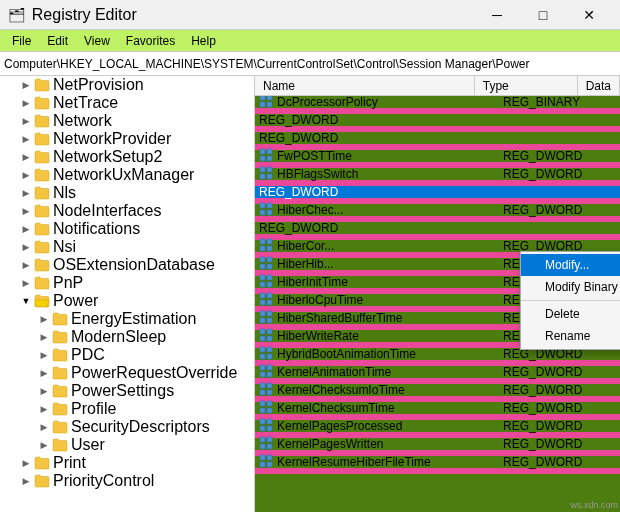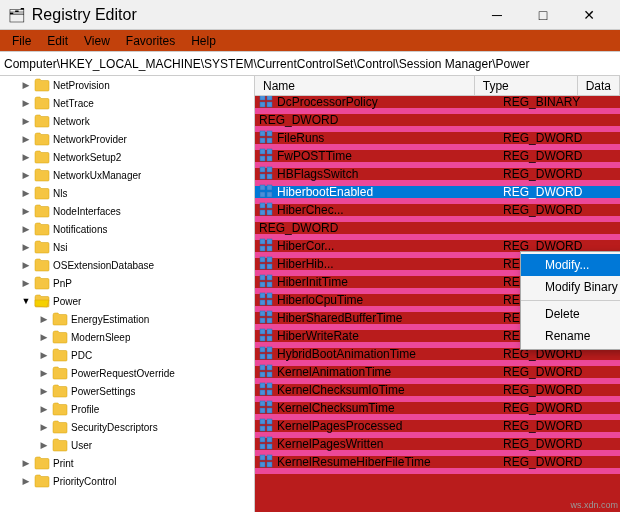--- a/index.html
+++ b/index.html
@@ -29,21 +29,21 @@
       font-size: 14px;
       cursor: pointer;
       display: flex;
       align-items: center;
       justify-content: center;
       color: #000;
     }
     
     #menubar {
       height: 22px;
-      background: #c2410c;
+      background: #bef264;
       display: flex;
       align-items: center;
       border-bottom: 1px solid #ccc;
       padding: 0 4px;
     }
     .menu-item {
       padding: 2px 8px;
       cursor: pointer;
       color: #000;
     }
@@ -95,30 +95,30 @@
     .tree-folder-icon {
       width: 16px;
       height: 16px;
       margin-right: 3px;
       flex-shrink: 0;
       display: flex;
       align-items: center;
       justify-content: center;
     }
     .tree-label {
-      font-size: 10px;
+      font-size: 16px;
       overflow: hidden;
       text-overflow: ellipsis;
     }
     
     #right-pane {
       flex: 1;
       overflow-y: auto;
       overflow-x: hidden;
-      background: #b91c1c;
+      background: #4d7c0f;
       position: relative;
     }
     
     #col-headers {
       display: flex;
       background: #f5f5f5;
       border-bottom: 1px solid #ccc;
       height: 20px;
       align-items: center;
       position: sticky;
@@ -476,29 +476,20 @@
             <span>DcProcessorPolicy</span>
           </div>
           <div class="reg-cell reg-type-cell">REG_BINARY</div>
           <div class="reg-cell reg-data-cell"></div>
         </div>
         <div class="reg-row">
           <div class="reg-cell reg-type-cell">REG_DWORD</div>
           <div class="reg-cell reg-data-cell"></div>
         </div>
         <div class="reg-row">
-          <div class="reg-cell reg-name-cell">
-            <span class="reg-icon"><svg width="14" height="14" viewBox="0 0 14 14" xmlns="http://www.w3.org/2000/svg">
-    <rect x="1" y="1" width="5" height="5" fill="#4a90d9" stroke="#2a6ab9" stroke-width="0.5"></rect>
-    <rect x="8" y="1" width="5" height="5" fill="#4a90d9" stroke="#2a6ab9" stroke-width="0.5"></rect>
-    <rect x="1" y="8" width="5" height="5" fill="#4a90d9" stroke="#2a6ab9" stroke-width="0.5"></rect>
-    <rect x="8" y="8" width="5" height="5" fill="#4a90d9" stroke="#2a6ab9" stroke-width="0.5"></rect>
-  </svg></span>
-            <span>FileRuns</span>
-          </div>
           <div class="reg-cell reg-type-cell">REG_DWORD</div>
           <div class="reg-cell reg-data-cell"></div>
         </div>
         <div class="reg-row">
           <div class="reg-cell reg-name-cell">
             <span class="reg-icon"><svg width="14" height="14" viewBox="0 0 14 14" xmlns="http://www.w3.org/2000/svg">
     <rect x="1" y="1" width="5" height="5" fill="#4a90d9" stroke="#2a6ab9" stroke-width="0.5"></rect>
     <rect x="8" y="1" width="5" height="5" fill="#4a90d9" stroke="#2a6ab9" stroke-width="0.5"></rect>
     <rect x="1" y="8" width="5" height="5" fill="#4a90d9" stroke="#2a6ab9" stroke-width="0.5"></rect>
     <rect x="8" y="8" width="5" height="5" fill="#4a90d9" stroke="#2a6ab9" stroke-width="0.5"></rect>
@@ -515,29 +506,20 @@
     <rect x="8" y="1" width="5" height="5" fill="#4a90d9" stroke="#2a6ab9" stroke-width="0.5"></rect>
     <rect x="1" y="8" width="5" height="5" fill="#4a90d9" stroke="#2a6ab9" stroke-width="0.5"></rect>
     <rect x="8" y="8" width="5" height="5" fill="#4a90d9" stroke="#2a6ab9" stroke-width="0.5"></rect>
   </svg></span>
             <span>HBFlagsSwitch</span>
           </div>
           <div class="reg-cell reg-type-cell">REG_DWORD</div>
           <div class="reg-cell reg-data-cell"></div>
         </div>
         <div class="reg-row selected">
-          <div class="reg-cell reg-name-cell">
-            <span class="reg-icon"><svg width="14" height="14" viewBox="0 0 14 14" xmlns="http://www.w3.org/2000/svg">
-    <rect x="1" y="1" width="5" height="5" fill="#4a90d9" stroke="#2a6ab9" stroke-width="0.5"></rect>
-    <rect x="8" y="1" width="5" height="5" fill="#4a90d9" stroke="#2a6ab9" stroke-width="0.5"></rect>
-    <rect x="1" y="8" width="5" height="5" fill="#4a90d9" stroke="#2a6ab9" stroke-width="0.5"></rect>
-    <rect x="8" y="8" width="5" height="5" fill="#4a90d9" stroke="#2a6ab9" stroke-width="0.5"></rect>
-  </svg></span>
-            <span>HiberbootEnabled</span>
-          </div>
           <div class="reg-cell reg-type-cell">REG_DWORD</div>
           <div class="reg-cell reg-data-cell"></div>
         </div>
         <div class="reg-row">
           <div class="reg-cell reg-name-cell">
             <span class="reg-icon"><svg width="14" height="14" viewBox="0 0 14 14" xmlns="http://www.w3.org/2000/svg">
     <rect x="1" y="1" width="5" height="5" fill="#4a90d9" stroke="#2a6ab9" stroke-width="0.5"></rect>
     <rect x="8" y="1" width="5" height="5" fill="#4a90d9" stroke="#2a6ab9" stroke-width="0.5"></rect>
     <rect x="1" y="8" width="5" height="5" fill="#4a90d9" stroke="#2a6ab9" stroke-width="0.5"></rect>
     <rect x="8" y="8" width="5" height="5" fill="#4a90d9" stroke="#2a6ab9" stroke-width="0.5"></rect>

